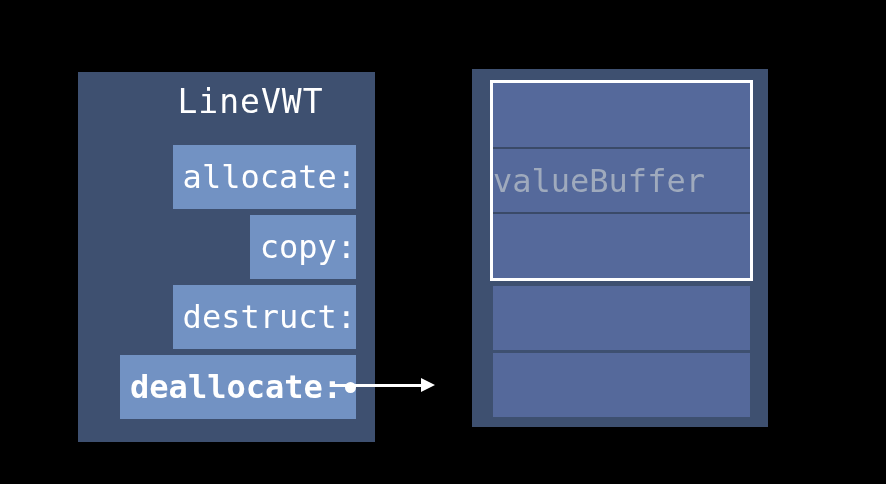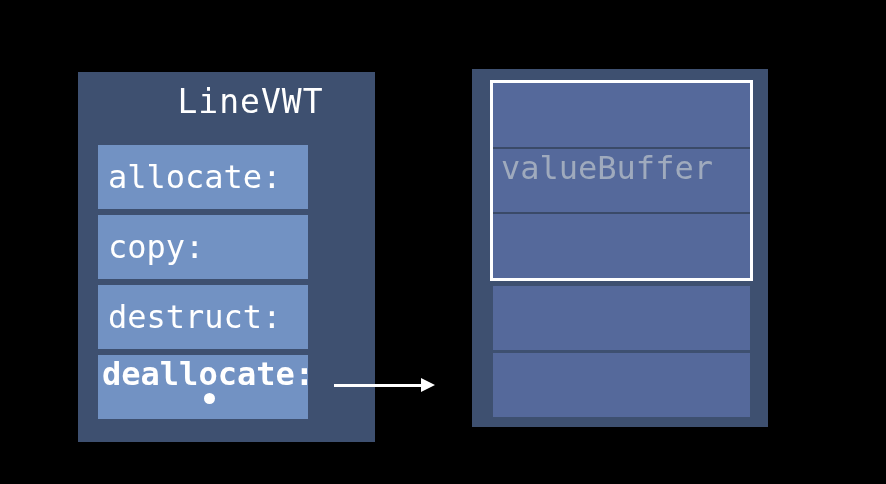--- a/index.html
+++ b/index.html
@@ -31,37 +31,38 @@
     font-size: 33px;
     line-height: 40px;
     color: #FFFFFF;
     letter-spacing: 1px;
     padding-left: 48px;
   }
   .vwt-rows {
     position: absolute;
     left: 20px;
     top: 73px;
-    width: 210px;
+    width: 258px;
     display: flex;
     flex-direction: column;
     gap: 6px;
+    align-items: flex-end;
   }
   .vwt-row {
     height: 64px;
     background: #7292C3;
     display: flex;
     align-items: center;
     padding-left: 10px;
     box-sizing: border-box;
     color: #FFFFFF;
     font-size: 32px;
     white-space: nowrap;
   }
-  .vwt-row.bold { font-weight: bold; flex-direction: column; }
+  .vwt-row.bold { font-weight: bold; }
   .origin-dot {
     width: 11px;
     height: 11px;
     margin-left: 3px;
     border-radius: 50%;
     background: #FFFFFF;
     flex: 0 0 auto;
   }
 
   
@@ -103,21 +104,21 @@
     border: 3px solid #FFFFFF;
     background: #3A4A68;
     display: flex;
     flex-direction: column;
     gap: 2px;
   }
   .buffer-slot {
     flex: 1 1 0;
     background: #55699B;
     display: flex;
-    padding-left: 8px;
+    align-items: center;
     box-sizing: border-box;
     color: #9FAABD;
     font-size: 32px;
     white-space: nowrap;
   }
   .extra-slots {
     position: absolute;
     left: 21px;
     top: 217px;
     width: 257px;

